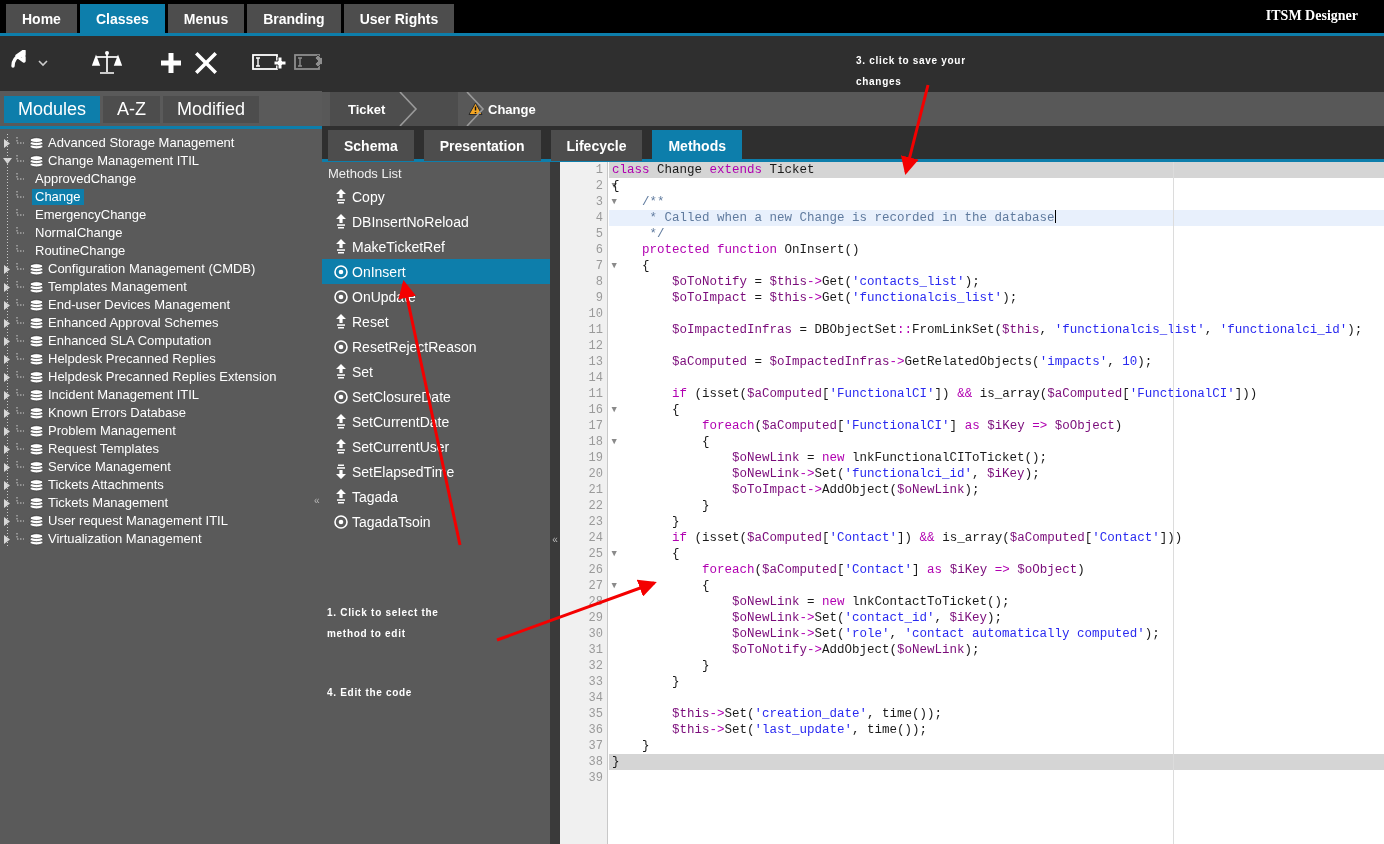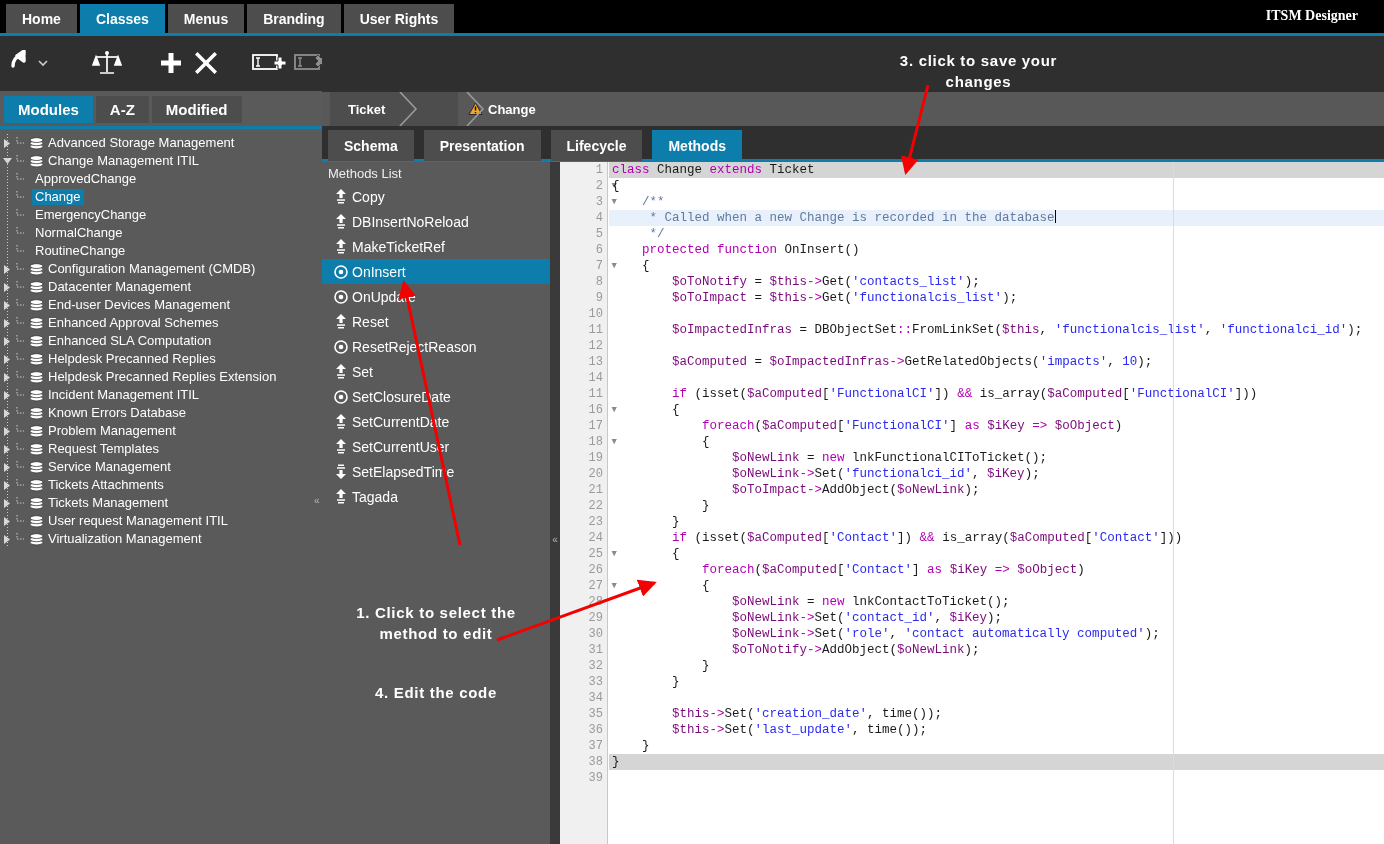--- a/index.html
+++ b/index.html
@@ -21,22 +21,22 @@
 
   
   .toolbar { position:absolute; left:0; top:36px; width:1384px; height:55px; background:#2f2f2f; }
   .tbtn { position:absolute; top:8px; width:38px; height:38px; display:flex;
           align-items:center; justify-content:center; }
   .tbtn svg { display:block; }
 
   
   .leftpane { position:absolute; left:0; top:91px; width:322px; height:753px; background:#5a5a5a; }
   .ltabs { position:absolute; left:4px; top:5px; display:flex; gap:3px; }
-  .ltab { height:27px; padding:0 14px; background:#4d4d4d; color:#fff; font-weight:bold;
-          font-size:15px; display:flex; align-items:center;text-align:center; }
+  .ltab { height:27px; padding:0 14px; background:#4d4d4d; color:#fff; font-weight:normal;
+          font-size:18px; display:flex; align-items:center;text-align:center; }
   .ltab.active { background:#0d7eab; }
   .ltabline { position:absolute; left:0; top:35px; width:322px; height:3px; background:#0d7eab; }
   .tree { position:absolute; left:0; top:40px; width:322px; height:710px;
           overflow:hidden; padding-top:3px; }
   .trow { position:relative; height:18px; display:flex; align-items:center;
           font-size:13px; color:#fff; white-space:nowrap; }
   .trow .tw { width:14px; display:flex; align-items:center; justify-content:center; flex:none; }
   .trow .disk { width:17px; flex:none; display:flex; align-items:center; justify-content:center; }
   .trow .tlabel { padding:0 3px; line-height:16px; }
   .trow.sel .tlabel { background:#0d7eab; }
@@ -66,22 +66,22 @@
   .badge { height:24px; padding:0 10px; background:#f39200; color:#fff; font-weight:bold;
            font-size:12px; border-radius:4px; display:flex; align-items:center; }
 
   
   .mlist { position:absolute; left:0; top:126px; width:228px; height:682px; background:#5a5a5a; }
   .mlist-title { padding:4px 6px 3px 6px; font-size:13px; color:#efefef; }
   .mrow { height:25px; display:flex; align-items:center; padding-left:8px;
           font-size:14px; color:#fff; }
   .mrow.sel { background:#0d7eab; }
   .mrow .micon { width:22px; flex:none; display:flex; align-items:center; justify-content:center; }
-  .annot { position:absolute; color:#fff; font-weight:bold; font-size:15px;
-           letter-spacing:.7px; text-align:center; line-height:21px; }
+  .annot { position:absolute; color:#fff; font-weight:bold; font-size:10px;
+           letter-spacing:.7px; line-height:21px; }
 
   .splitter { position:absolute; left:228px; top:126px; width:10px; height:682px; background:#3a3a3a; }
   .sp-handle { position:absolute; left:1px; top:370px; width:8px; height:14px;
                display:flex; align-items:center; justify-content:center;
                color:#b9b9b9; font-size:10px; }
 
   
   .editor { position:absolute; left:238px; top:126px; width:824px; height:682px;
             background:#fff; overflow:hidden; }
   .gutter { position:absolute; left:0; top:0; width:48px; height:682px; background:#f0f0f0;
@@ -399,21 +399,21 @@
           </span>
           <span class="disk">
             <svg width="15" height="13" viewBox="0 0 15 13">
               <g fill="#fff" stroke="#3a3a3a" stroke-width=".8">
                 <ellipse cx="7.5" cy="9.5" rx="6.4" ry="2.4"></ellipse>
                 <ellipse cx="7.5" cy="6.3" rx="6.4" ry="2.4"></ellipse>
                 <ellipse cx="7.5" cy="3.1" rx="6.4" ry="2.4"></ellipse>
               </g>
             </svg>
           </span>
-          <span class="tlabel">Datacenter Management</span>
+          <span class="tlabel">Templates Management</span>
         </div>
         <div class="trow">
           <span class="dotline"></span>
           <span class="tw">
             <svg width="8" height="9" viewBox="0 0 8 9">
               <path d="M1 0 L7 4.5 L1 9 z" fill="#d8d8d8"></path>
             </svg>
           </span>
           <span class="tw">
             <svg width="10" height="12" viewBox="0 0 10 12">
@@ -893,20 +893,29 @@
    </div>
           <div class="mrow">
      <span class="micon">
               <svg width="12" height="15" viewBox="0 0 12 15">
                 <path d="M6 0 L11 5 H7.6 V9 H4.4 V5 H1 z" fill="#fff"></path>
                 <rect x="2" y="10.3" width="8" height="1.5" fill="#fff"></rect>
                 <rect x="3" y="13" width="6" height="1.5" fill="#fff"></rect>
               </svg>
             </span>
      <span>Tagada</span>
+   </div>
+          <div class="mrow">
+     <span class="micon">
+              <svg width="14" height="14" viewBox="0 0 14 14">
+                <circle cx="7" cy="7" r="6" fill="none" stroke="#fff" stroke-width="1.6"></circle>
+                <circle cx="7" cy="7" r="2.3" fill="#fff"></circle>
+              </svg>
+            </span>
+     <span>TagadaTsoin</span>
    </div>
         </div>
       <div class="annot" style="left:5px; top:440px; width:218px;" id="annot1">1. Click to select the<br>method to edit</div>
       <div class="annot" style="left:5px; top:520px; width:218px;" id="annot2">4. Edit the code</div>
     </div>
 
     <div class="splitter">
       <div class="sp-handle">«</div>
     </div>
 

